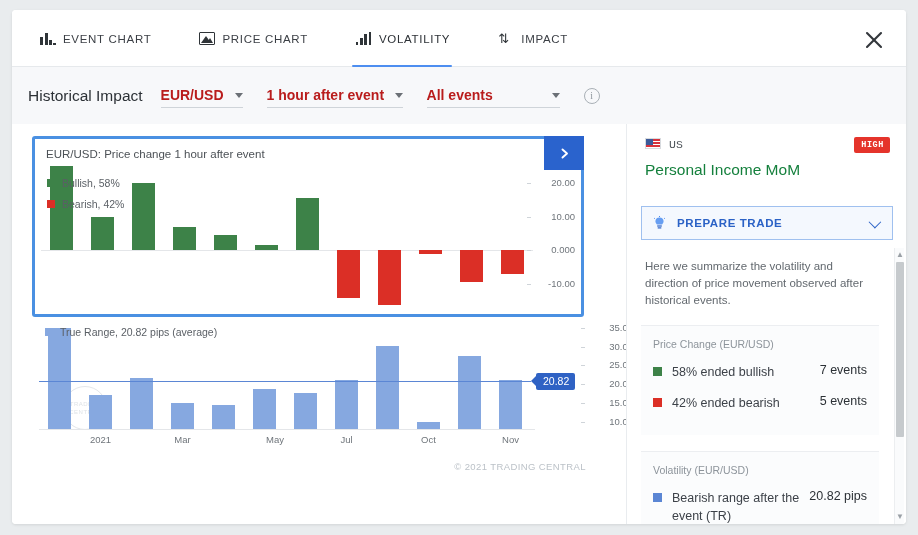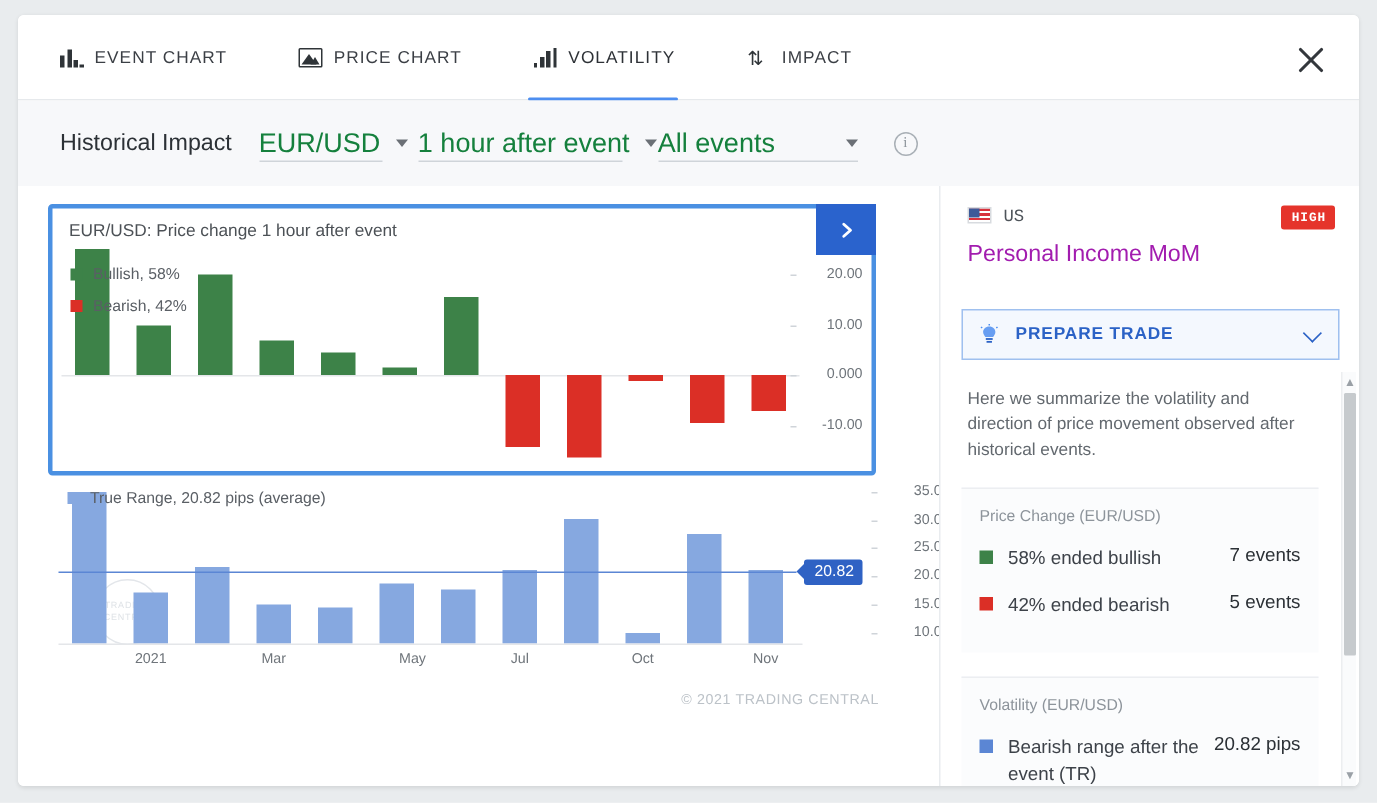--- a/index.html
+++ b/index.html
@@ -83,31 +83,31 @@
     display: flex; align-items: center; justify-content: center;
   }
   .close-btn svg { display: block; }
 
   
   .filterbar {
     position: absolute; left: 0; top: 57px;
     width: 894px; height: 57px;
     background: #f7f8fa;
     display: flex; align-items: center;
-    padding-left: 28px;
+    padding-left: 16px;
   }
   .filter-title { font-size: 15.5px; color: #2c3136; font-weight: 500; margin-right: 18px; }
   .select {
     position: relative;
     border-bottom: 1px solid #cfd4d9;
     display: flex; align-items: center; justify-content: space-between;
     height: 24px; margin-right: 24px;
     cursor: pointer;
   }
-  .select .sv { font-size: 18px; color: #15803d; padding-right: 10px; white-space: nowrap; }
+  .select .sv { font-size: 14px; color: #b91c1c; padding-right: 10px; white-space: nowrap; font-weight: bold; }
   .select .caret {
     width: 0; height: 0; border-left: 4px solid transparent; border-right: 4px solid transparent;
     border-top: 5px solid #6b7076; flex: none;
   }
   .sel-pair { width: 82px; }
   .sel-time { width: 136px; }
   .sel-evt  { width: 133px; }
   .info-icon {
     width: 16px; height: 16px; border-radius: 50%;
     border: 1.3px solid #a9b0b6; color: #8f969d;
@@ -213,21 +213,21 @@
   .flag:after {
     content: ""; position: absolute; left: 0; top: 0; width: 7px; height: 6px; background: #3c5a99;
   }
   .rp-cname { font-size: 11.5px; color: #4e545a; }
   .badge-high {
     position: absolute; right: 0; top: -1px;
     background: #e5342b; color: #fff;
     font-size: 8.5px; font-weight: 700; letter-spacing: 0.6px;
     padding: 3px 6px 3px 7px; border-radius: 2px;
   }
-  .rp-title { margin-top: 10px; font-size: 15.5px; color: #a21caf; }
+  .rp-title { margin-top: 10px; font-size: 15.5px; color: #15803d; }
 
   .prepare {
     position: absolute; left: 14px; top: 82px; width: 252px; height: 34px;
     border: 1px solid #9fc0ef; background: #f4f8fe;
     display: flex; align-items: center; cursor: pointer;
   }
   .prep-bulb { margin-left: 11px; margin-right: 11px; width: 13px; height: 15px; position: relative; flex: none; }
   .prep-label { font-size: 11.5px; font-weight: 700; color: #2b62c6; letter-spacing: 0.6px; }
   .chev-down {
     position: absolute; right: 14px; width: 9px; height: 9px;

